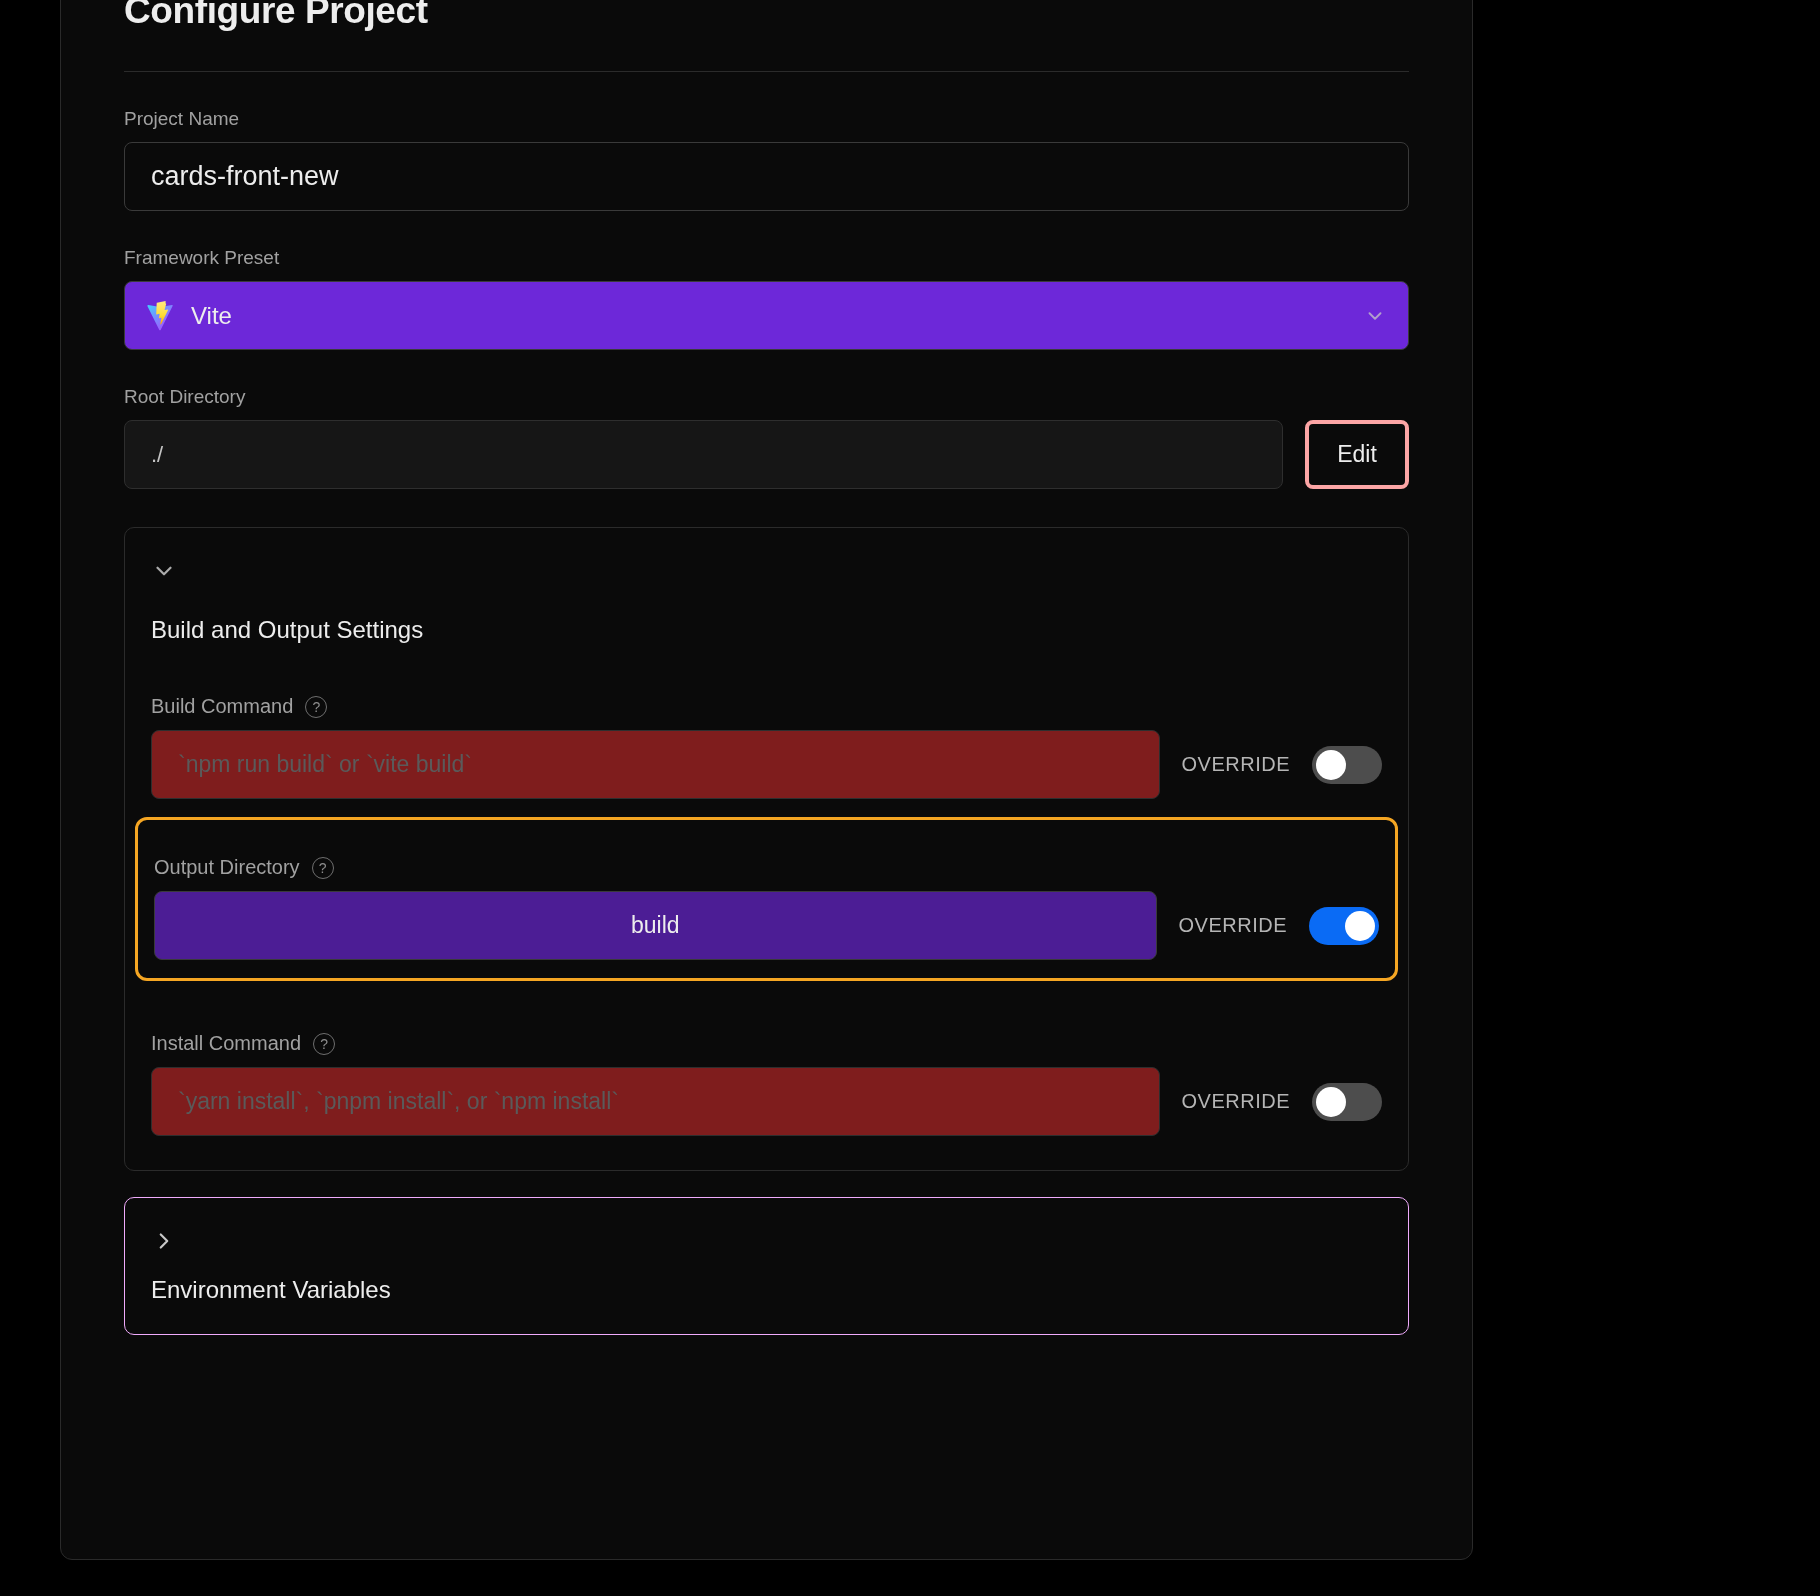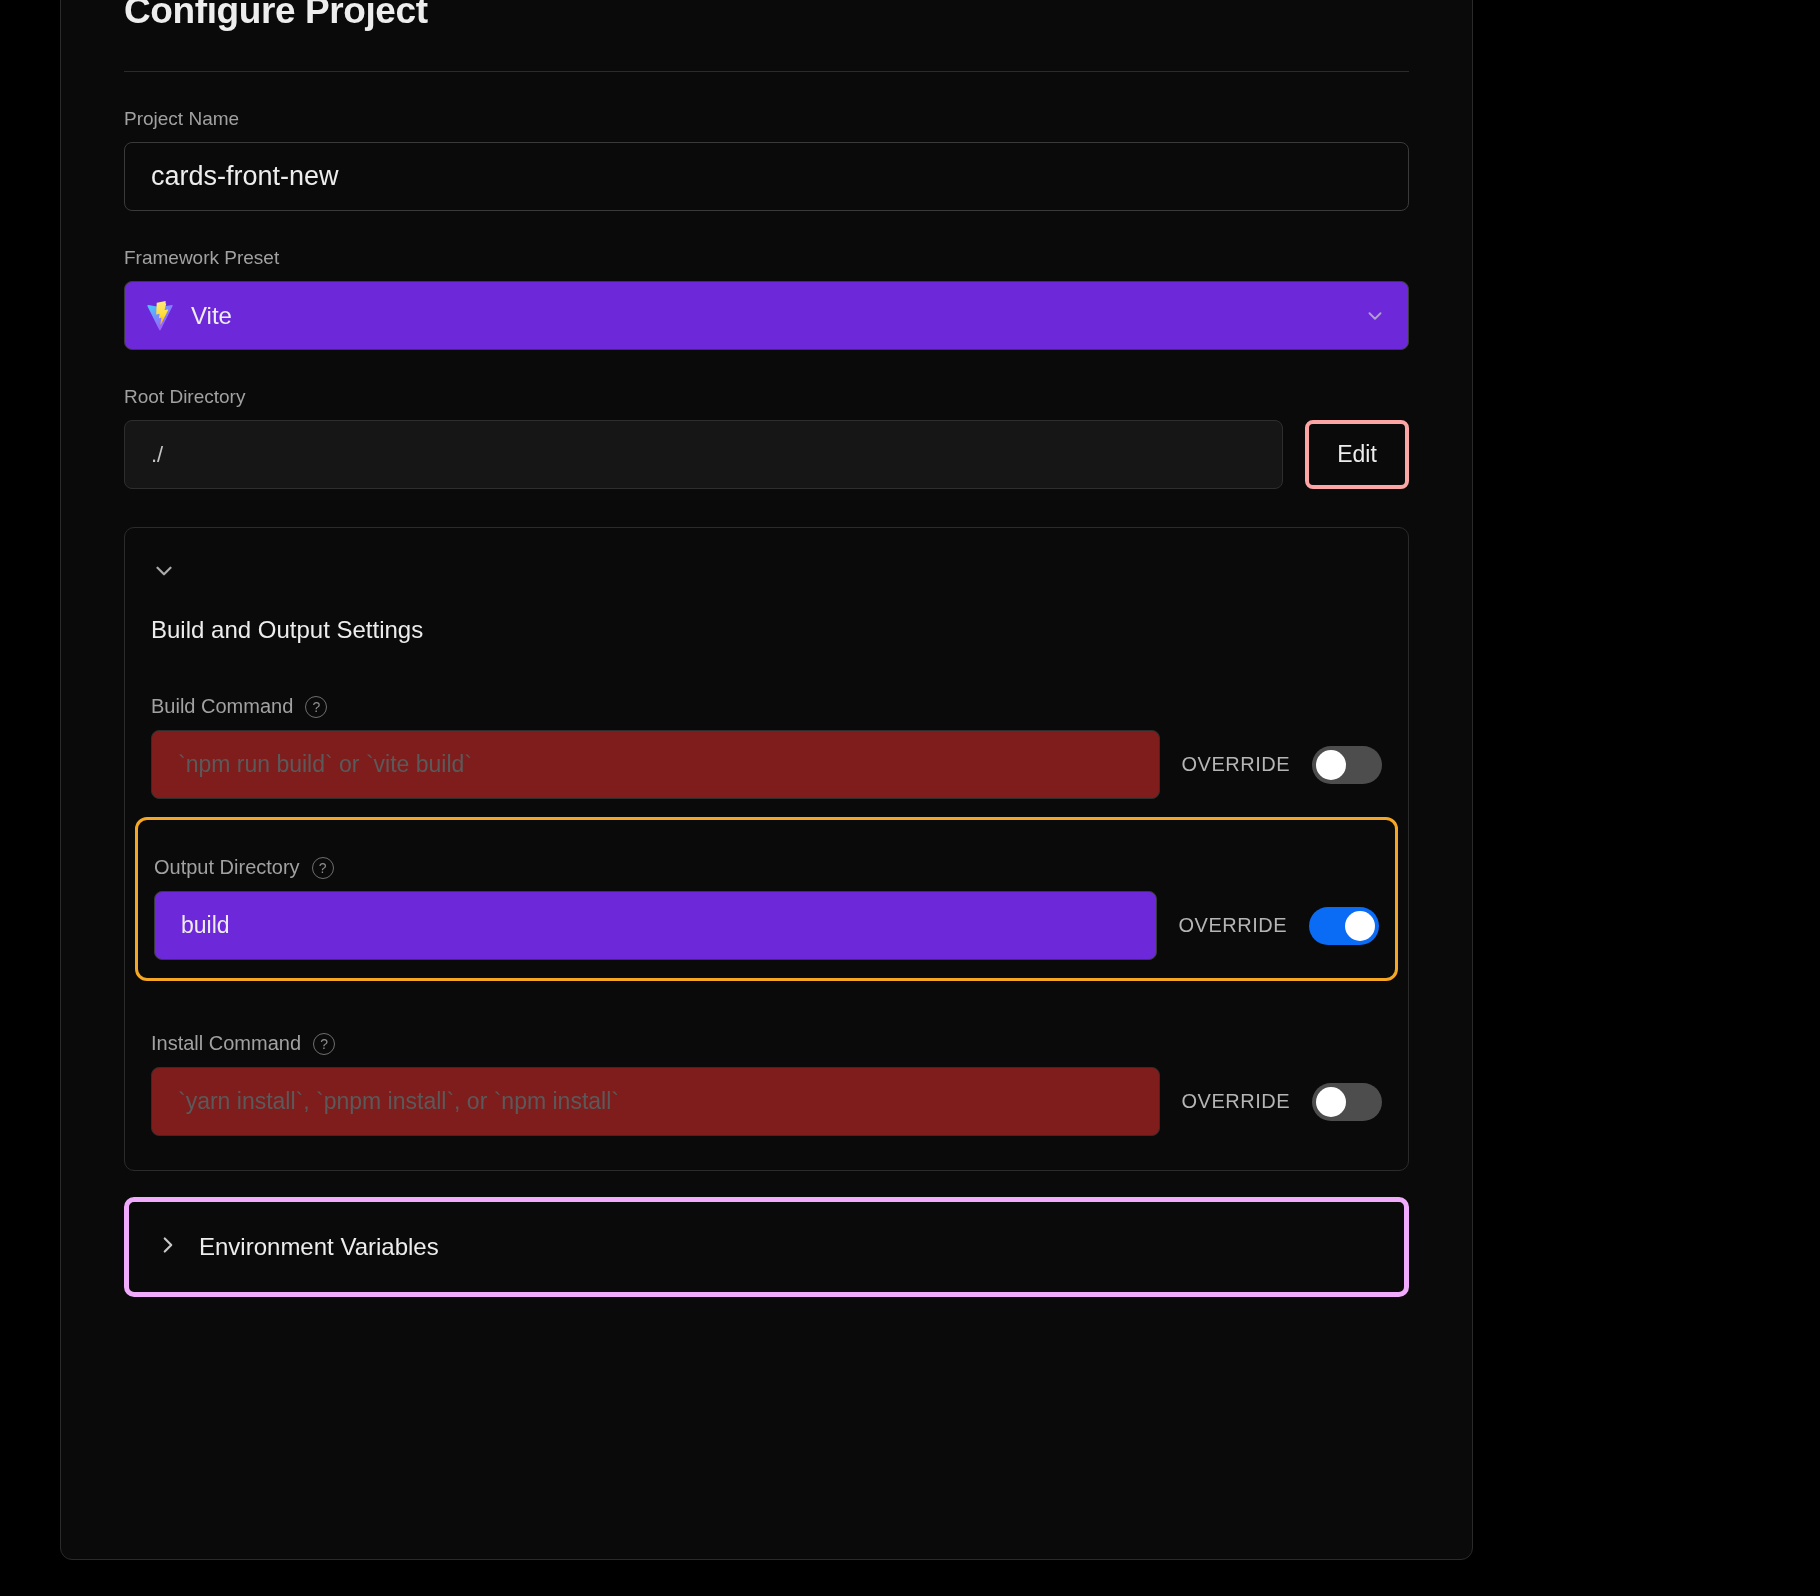--- a/index.html
+++ b/index.html
@@ -204,30 +204,30 @@
   }
   .toggle.on { background: #0a6bf5; }
   .toggle.on .knob { left: 36px; }
   .highlight-box {
     border: 3px solid #f5a623;
     border-radius: 12px;
     padding: 30px 16px 18px 16px;
     margin: 18px -16px 0 -16px;
   }
   .highlight-box .sub-label { margin-top: 6px; }
-  .highlight-box .cmd-input { background: #6d28d9; border-color: #3a3a3a; }
+  .highlight-box .cmd-input { background: #4c1d95; border-color: #3a3a3a; text-align: center; }
   .env-panel {
     margin-top: 26px;
-    border: 5px solid #f0abfc;
+    border: 1px solid #f0abfc;
     border-radius: 10px;
     padding: 30px 26px;
     display: flex;
-    align-items: center;
     gap: 18px;
     cursor: pointer;
+    flex-direction: column;
   }
   .deploy-btn {
     margin-top: 34px;
     width: 100%;
     height: 84px;
     background: #ededed;
     color: #0a0a0a;
     border: none;
     border-radius: 8px;
     font-size: 25px;

